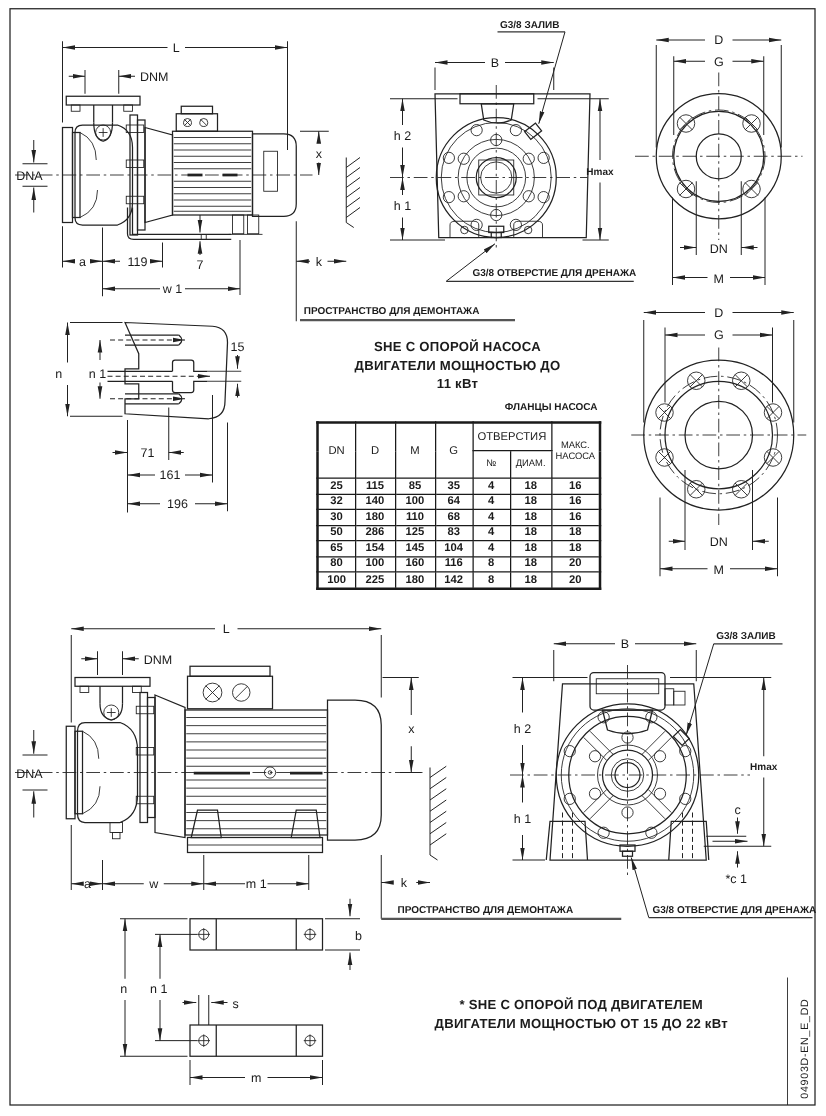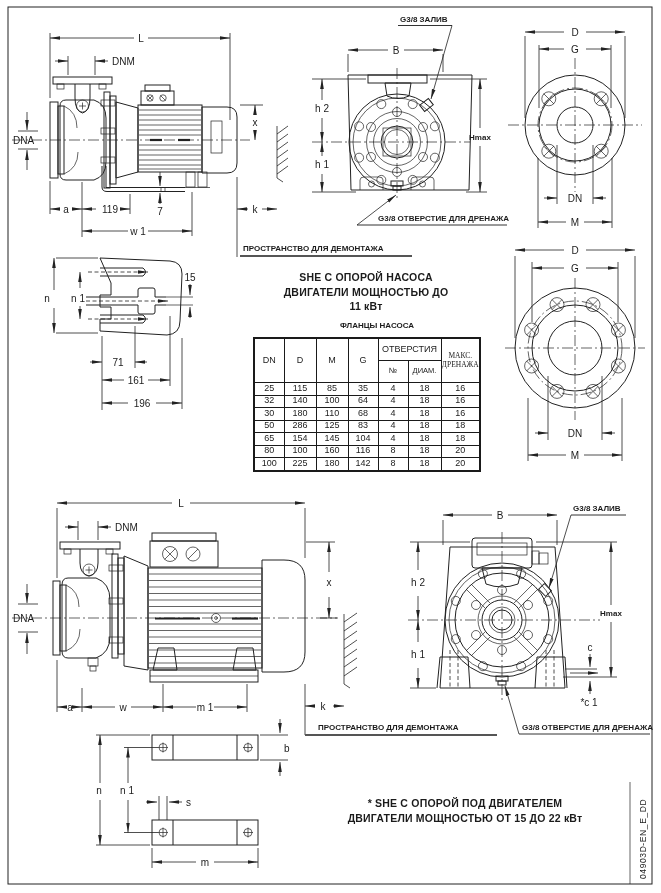--- a/index.html
+++ b/index.html
@@ -13,30 +13,30 @@
   .cl{stroke:#222;fill:none;stroke-width:.7;stroke-dasharray:11 3 2 3;}
   .dsh{stroke:#222;fill:none;stroke-width:.8;stroke-dasharray:4 2.5;}
   .ul{stroke:#555;stroke-width:1.8;}
   .ul2{stroke:#333;stroke-width:1;}
   .f10{font-size:10px;}
   .f8{font-size:8px;font-weight:700;}
   .f11{font-size:10.5px;font-weight:700;letter-spacing:.2px;}
   .fdoc{font-size:8.5px;letter-spacing:.6px;}
   .mid{text-anchor:middle;}
   
-  #flange-caption{position:absolute;left:340px;top:321px;width:138px;
+  #flange-caption{position:absolute;left:340px;top:321px;width:138px;text-align:right;
      font-size:8px;font-weight:700;color:#1b1b1b;}
   #flange-table{position:absolute;left:253px;top:337px;width:226px;border-collapse:collapse;
      table-layout:fixed;color:#1b1b1b;}
   #flange-table th,#flange-table td{border:1px solid #1a1a1a;font-size:9px;font-weight:400;
      text-align:center;padding:0;line-height:1.1;}
   #flange-table{border:2px solid #1a1a1a;}
   #flange-table thead th{height:21px;}
-  #flange-table tbody td{height:11.5px;}
-  #flange-table .two span{display:block;font-size:7.5px;font-family:Liberation Serif, serif;}
+  #flange-table tbody td{height:11.5px;font-weight:bold;}
+  #flange-table .two span{display:block;font-size:7.5px;}
 </style>
 </head>
 <body>
 
 <div id="page">
 
 <svg width="661" height="893" viewBox="0 0 661 893">
 <defs>
   <marker id="mE" markerWidth="13" markerHeight="8" refX="12.5" refY="4" orient="auto" markerUnits="strokeWidth">
     <path d="M0,1.7 L12.5,4 L0,6.3 Z" fill="#222"></path>
@@ -664,21 +664,21 @@
   </colgroup>
   <thead>
     <tr>
       <th rowspan="2">DN</th>
       <th rowspan="2">D</th>
       <th rowspan="2">M</th>
       <th rowspan="2">G</th>
       <th colspan="2">ОТВЕРСТИЯ</th>
       <th rowspan="2" class="two">
         <span>МАКС.</span>
-        <span>ДРЕНАЖА</span>
+        <span>НАСОСА</span>
       </th>
     </tr>
     <tr>
       <th style="font-size:7.5px">№</th>
       <th style="font-size:7.5px">ДИАМ.</th>
     </tr>
   </thead>
   <tbody>
         <tr>
           <td>25</td>

